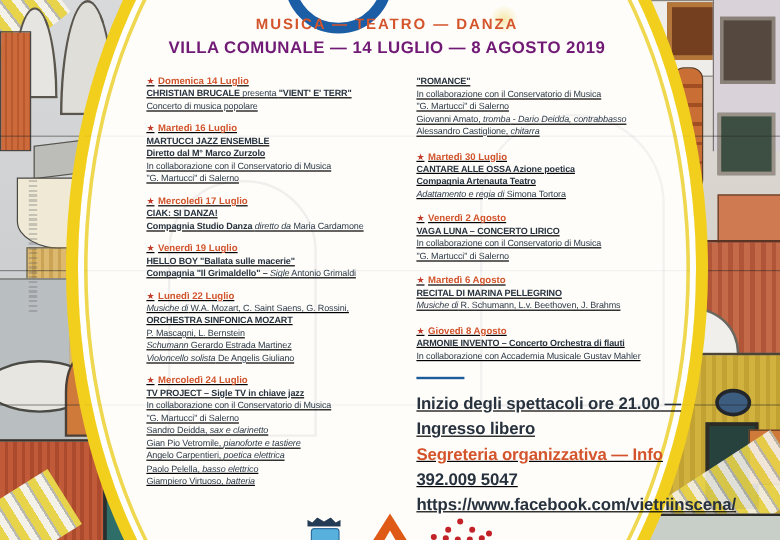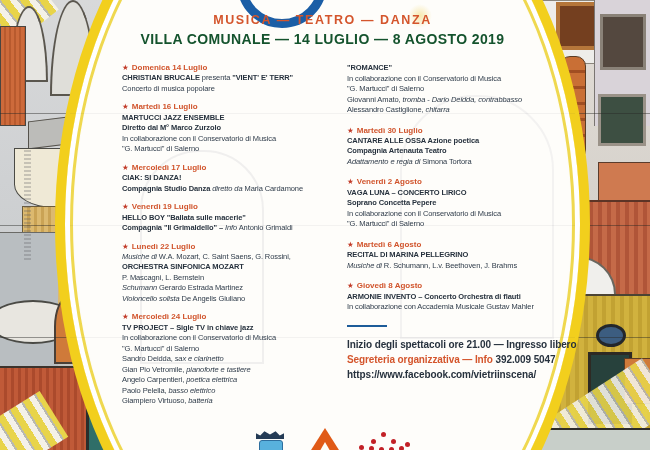--- a/index.html
+++ b/index.html
@@ -71,33 +71,33 @@
   .g-arch2{left:400px;top:95px;width:150px;height:240px;border:2px solid rgba(120,120,135,.08);border-radius:75px 75px 0 0;}
   .g-sun{left:408px;top:4px;width:24px;height:24px;border-radius:50%;
     background:radial-gradient(circle,rgba(240,215,110,.55),rgba(240,215,110,0) 70%);}
   .g-line{left:70px;width:505px;height:1px;background:rgba(70,70,85,.06);}
   
   #content{position:absolute;inset:0;z-index:10;}
   #logo-arc{left:237px;top:-62px;width:72px;height:72px;border-radius:50%;
     border:9px solid #1b5ea6;background:transparent;}
   #header{left:90px;top:13px;width:465px;text-align:center;}
   .category{font-size:12.5px;font-weight:bold;letter-spacing:1.6px;color:#d4552c;}
-  .title{font-size:14px;font-weight:bold;letter-spacing:.4px;color:#14532d;margin-top:4px;}
-  .col{line-height:1.4;}
+  .title{font-size:14px;font-weight:bold;letter-spacing:.4px;color:#701a75;margin-top:4px;}
+  .col{line-height:1.4;text-decoration:underline;}
   #col-left{left:122px;top:63px;width:222px;}
   #col-right{left:347px;top:63px;width:232px;}
   .event{margin-bottom:8px;}
   #col-right .event{margin-bottom:10px;}
   .event-date{color:#d1542c;font-weight:bold;font-size:8px;line-height:1.3;}
   .star{color:#c23b28;font-size:7.5px;margin-right:3px;}
   .event-line{font-size:7.5px;color:#2e3b49;letter-spacing:-.1px;}
   .event-line .b{font-weight:bold;color:#27323e;}
   .event-line .i{font-style:italic;}
   #divider{width:40px;height:2px;background:#1d5c99;margin:12px 0 10px 0;}
-  .f-line{font-size:10px;font-weight:bold;color:#27323e;line-height:1.5;letter-spacing:-.1px;}
+  .f-line{font-size:14px;font-weight:bold;color:#27323e;line-height:1.5;letter-spacing:-.1px;}
   .f-line .accent{color:#d4552c;}
   
   #logos{left:0;top:426px;width:650px;height:24px;z-index:11;}
   .crest{left:253px;top:4px;width:34px;height:22px;}
   .crest .crown{position:absolute;left:3px;top:0;width:28px;height:9px;background:#243b55;
     clip-path:polygon(0 100%,0 35%,15% 60%,30% 15%,50% 50%,70% 15%,85% 60%,100% 35%,100% 100%);}
   .crest .shield{position:absolute;left:6px;top:10px;width:22px;height:14px;background:#58b1dd;
     border-radius:3px 3px 0 0;border:1px solid #2e6e9e;}
   .flame{left:306px;top:2px;width:38px;height:22px;}
   .flame .tri{position:absolute;left:0;top:0;width:0;height:0;
@@ -191,21 +191,21 @@
         <div class="event-line"><span>"G. Martucci" di Salerno</span></div>
       </div>
       <div class="event">
         <div class="event-date"><span class="star">★</span><span>Mercoledì 17 Luglio</span></div>
         <div class="event-line"><span class="b">CIAK: SI DANZA!</span></div>
         <div class="event-line"><span class="b">Compagnia Studio Danza </span><span class="i">diretto da</span><span> Maria Cardamone</span></div>
       </div>
       <div class="event">
         <div class="event-date"><span class="star">★</span><span>Venerdì 19 Luglio</span></div>
         <div class="event-line"><span class="b">HELLO BOY "Ballata sulle macerie"</span></div>
-        <div class="event-line"><span class="b">Compagnia "Il Grimaldello" – </span><span class="i">Info</span><span> Antonio Grimaldi</span></div>
+        <div class="event-line"><span class="b">Compagnia "Il Grimaldello" – </span><span class="i">Sigle</span><span> Antonio Grimaldi</span></div>
       </div>
       <div class="event">
         <div class="event-date"><span class="star">★</span><span>Lunedì 22 Luglio</span></div>
         <div class="event-line"><span class="i">Musiche di</span><span> W.A. Mozart, C. Saint Saens, G. Rossini,</span></div>
         <div class="event-line"><span class="b">ORCHESTRA SINFONICA MOZART</span></div>
         <div class="event-line"><span>P. Mascagni, L. Bernstein</span></div>
         <div class="event-line"><span class="i">Schumann</span><span> Gerardo Estrada Martinez</span></div>
         <div class="event-line"><span class="i">Violoncello solista</span><span> De Angelis Giuliano</span></div>
       </div>
       <div class="event">
@@ -232,21 +232,20 @@
         </div>
         <div class="event">
           <div class="event-date"><span class="star">★</span><span>Martedì 30 Luglio</span></div>
           <div class="event-line"><span class="b">CANTARE ALLE OSSA</span><span class="b">  Azione poetica</span></div>
           <div class="event-line"><span class="b">Compagnia Artenauta Teatro</span></div>
           <div class="event-line"><span class="i">Adattamento e regia di</span><span> Simona Tortora</span></div>
         </div>
         <div class="event">
           <div class="event-date"><span class="star">★</span><span>Venerdì 2 Agosto</span></div>
           <div class="event-line"><span class="b">VAGA LUNA – CONCERTO LIRICO</span></div>
-          <div class="event-line"><span class="b">Soprano Concetta Pepere</span></div>
           <div class="event-line"><span>In collaborazione con il Conservatorio di Musica</span></div>
           <div class="event-line"><span>"G. Martucci" di Salerno</span></div>
         </div>
         <div class="event">
           <div class="event-date"><span class="star">★</span><span>Martedì 6 Agosto</span></div>
           <div class="event-line"><span class="b">RECITAL DI MARINA PELLEGRINO</span></div>
           <div class="event-line"><span class="i">Musiche di</span><span> R. Schumann, L.v. Beethoven, J. Brahms</span></div>
         </div>
         <div class="event">
           <div class="event-date"><span class="star">★</span><span>Giovedì 8 Agosto</span></div>

